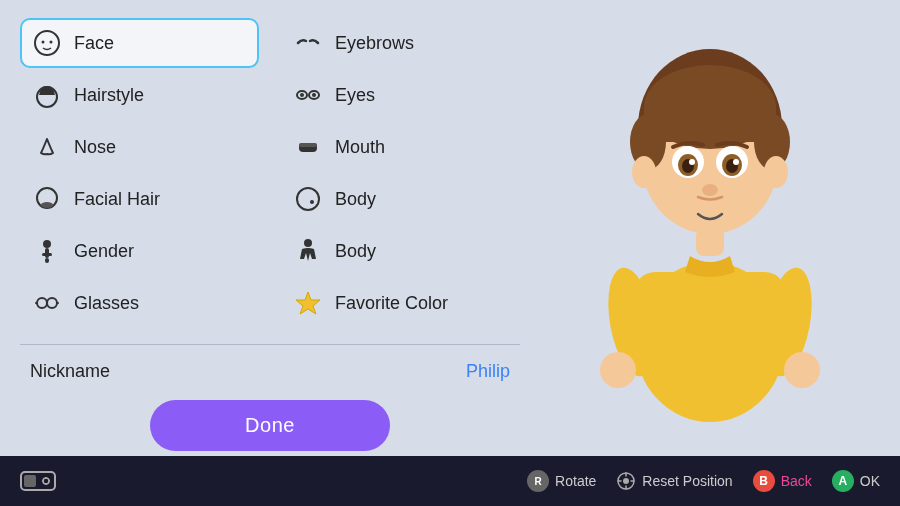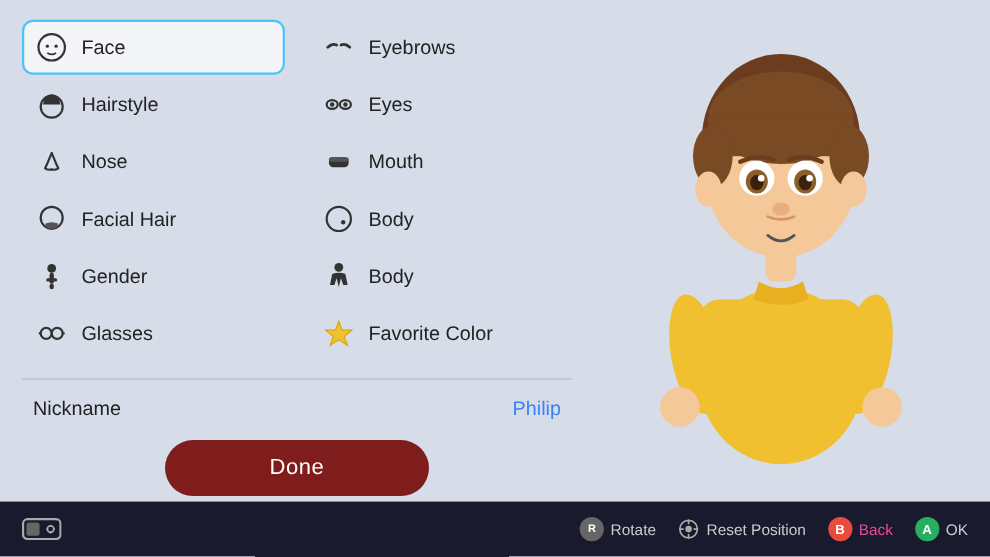--- a/index.html
+++ b/index.html
@@ -92,21 +92,21 @@
       text-align: right;
     }
 
     .done-button {
       display: flex;
       justify-content: center;
       margin-top: 10px;
     }
 
     .done-btn {
-      background: #7f1d1d;
+      background: #8b5cf6;
       color: white;
       border: none;
       border-radius: 30px;
       padding: 14px 0;
       width: 240px;
       font-size: 20px;
       font-weight: 500;
       cursor: pointer;
       letter-spacing: 0.5px;
     }

